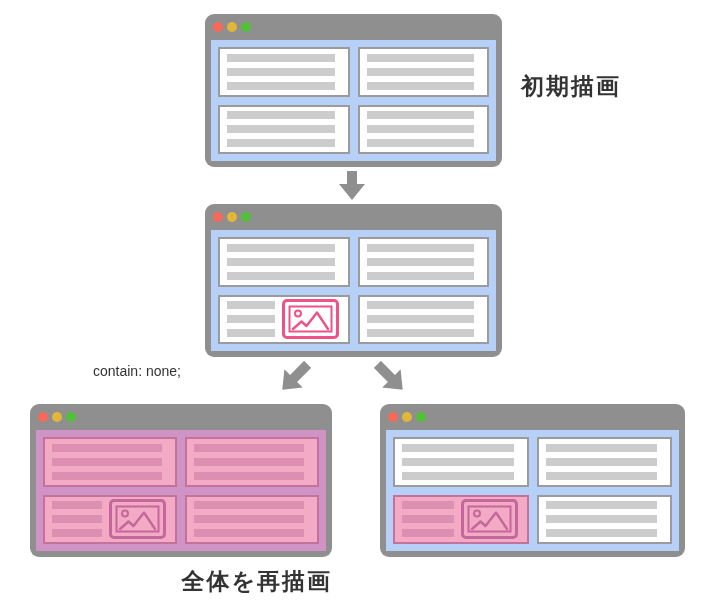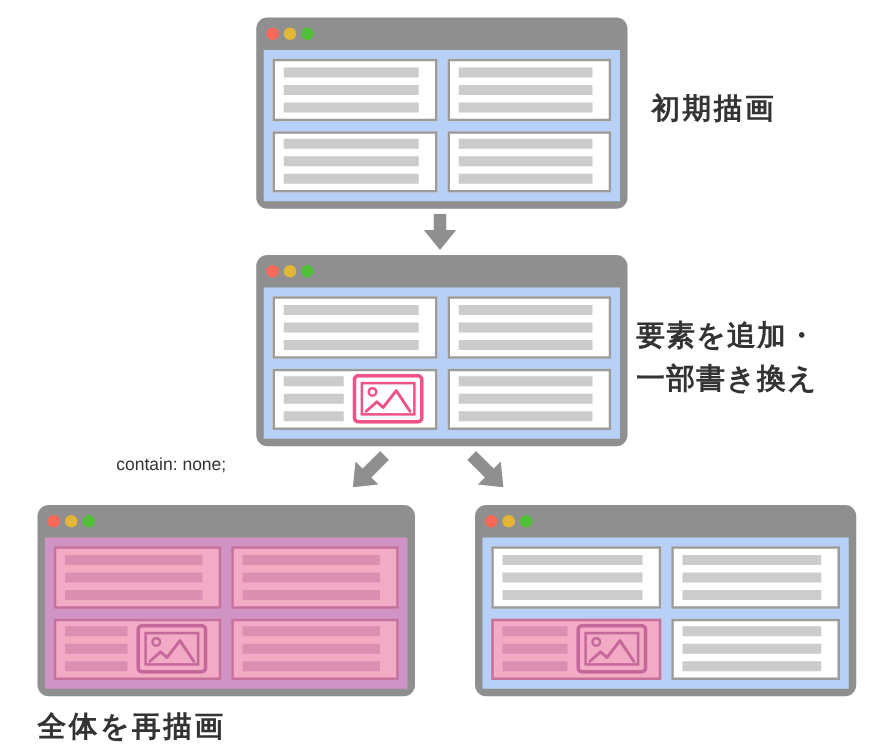--- a/index.html
+++ b/index.html
@@ -51,21 +51,21 @@
   .arrow{position:absolute;}
   .arrow polygon{fill:var(--arrow-gray,#8f8f8f);}
   .arrow.rot-left{transform:rotate(45deg);}
   .arrow.rot-right{transform:rotate(-45deg);}
   
   .label-jp{
     position:absolute;font-weight:bold;font-size:23px;letter-spacing:2px;
     color:var(--text-color,#333333);white-space:nowrap;
   }
   .label-jp.two-line{line-height:34px;letter-spacing:1px;}
-  .label-jp.caption{text-align:left;}
+  .label-jp.caption{text-align:right;}
   .label-code{
     position:absolute;font-weight:normal;font-size:14px;
     color:var(--text-color,#333333);white-space:nowrap;
   }
 </style>
 </head>
 <body>
 
 <div class="stage">
 
@@ -136,24 +136,20 @@
         </svg>
       </div>
       <div class="card">
         <div class="stripe"></div>
         <div class="stripe"></div>
         <div class="stripe"></div>
       </div>
     </div>
   </section>
 
-  <div class="label-jp two-line" style="left:509px;top:251px">
-    <div>要素を追加・</div>
-    <div>一部書き換え</div>
-  </div>
 
   <div class="label-code" style="left:93px;top:363px">contain: none;</div>
 
   <svg class="arrow rot-left" style="left:282px;top:359px" width="26" height="36" viewBox="0 0 26 36">
     <polygon points="8,0 18,0 18,20 26,20 13,36 0,20 8,20"></polygon>
   </svg>
   <svg class="arrow rot-right" style="left:377px;top:359px" width="26" height="36" viewBox="0 0 26 36">
     <polygon points="8,0 18,0 18,20 26,20 13,36 0,20 8,20"></polygon>
   </svg>
 

